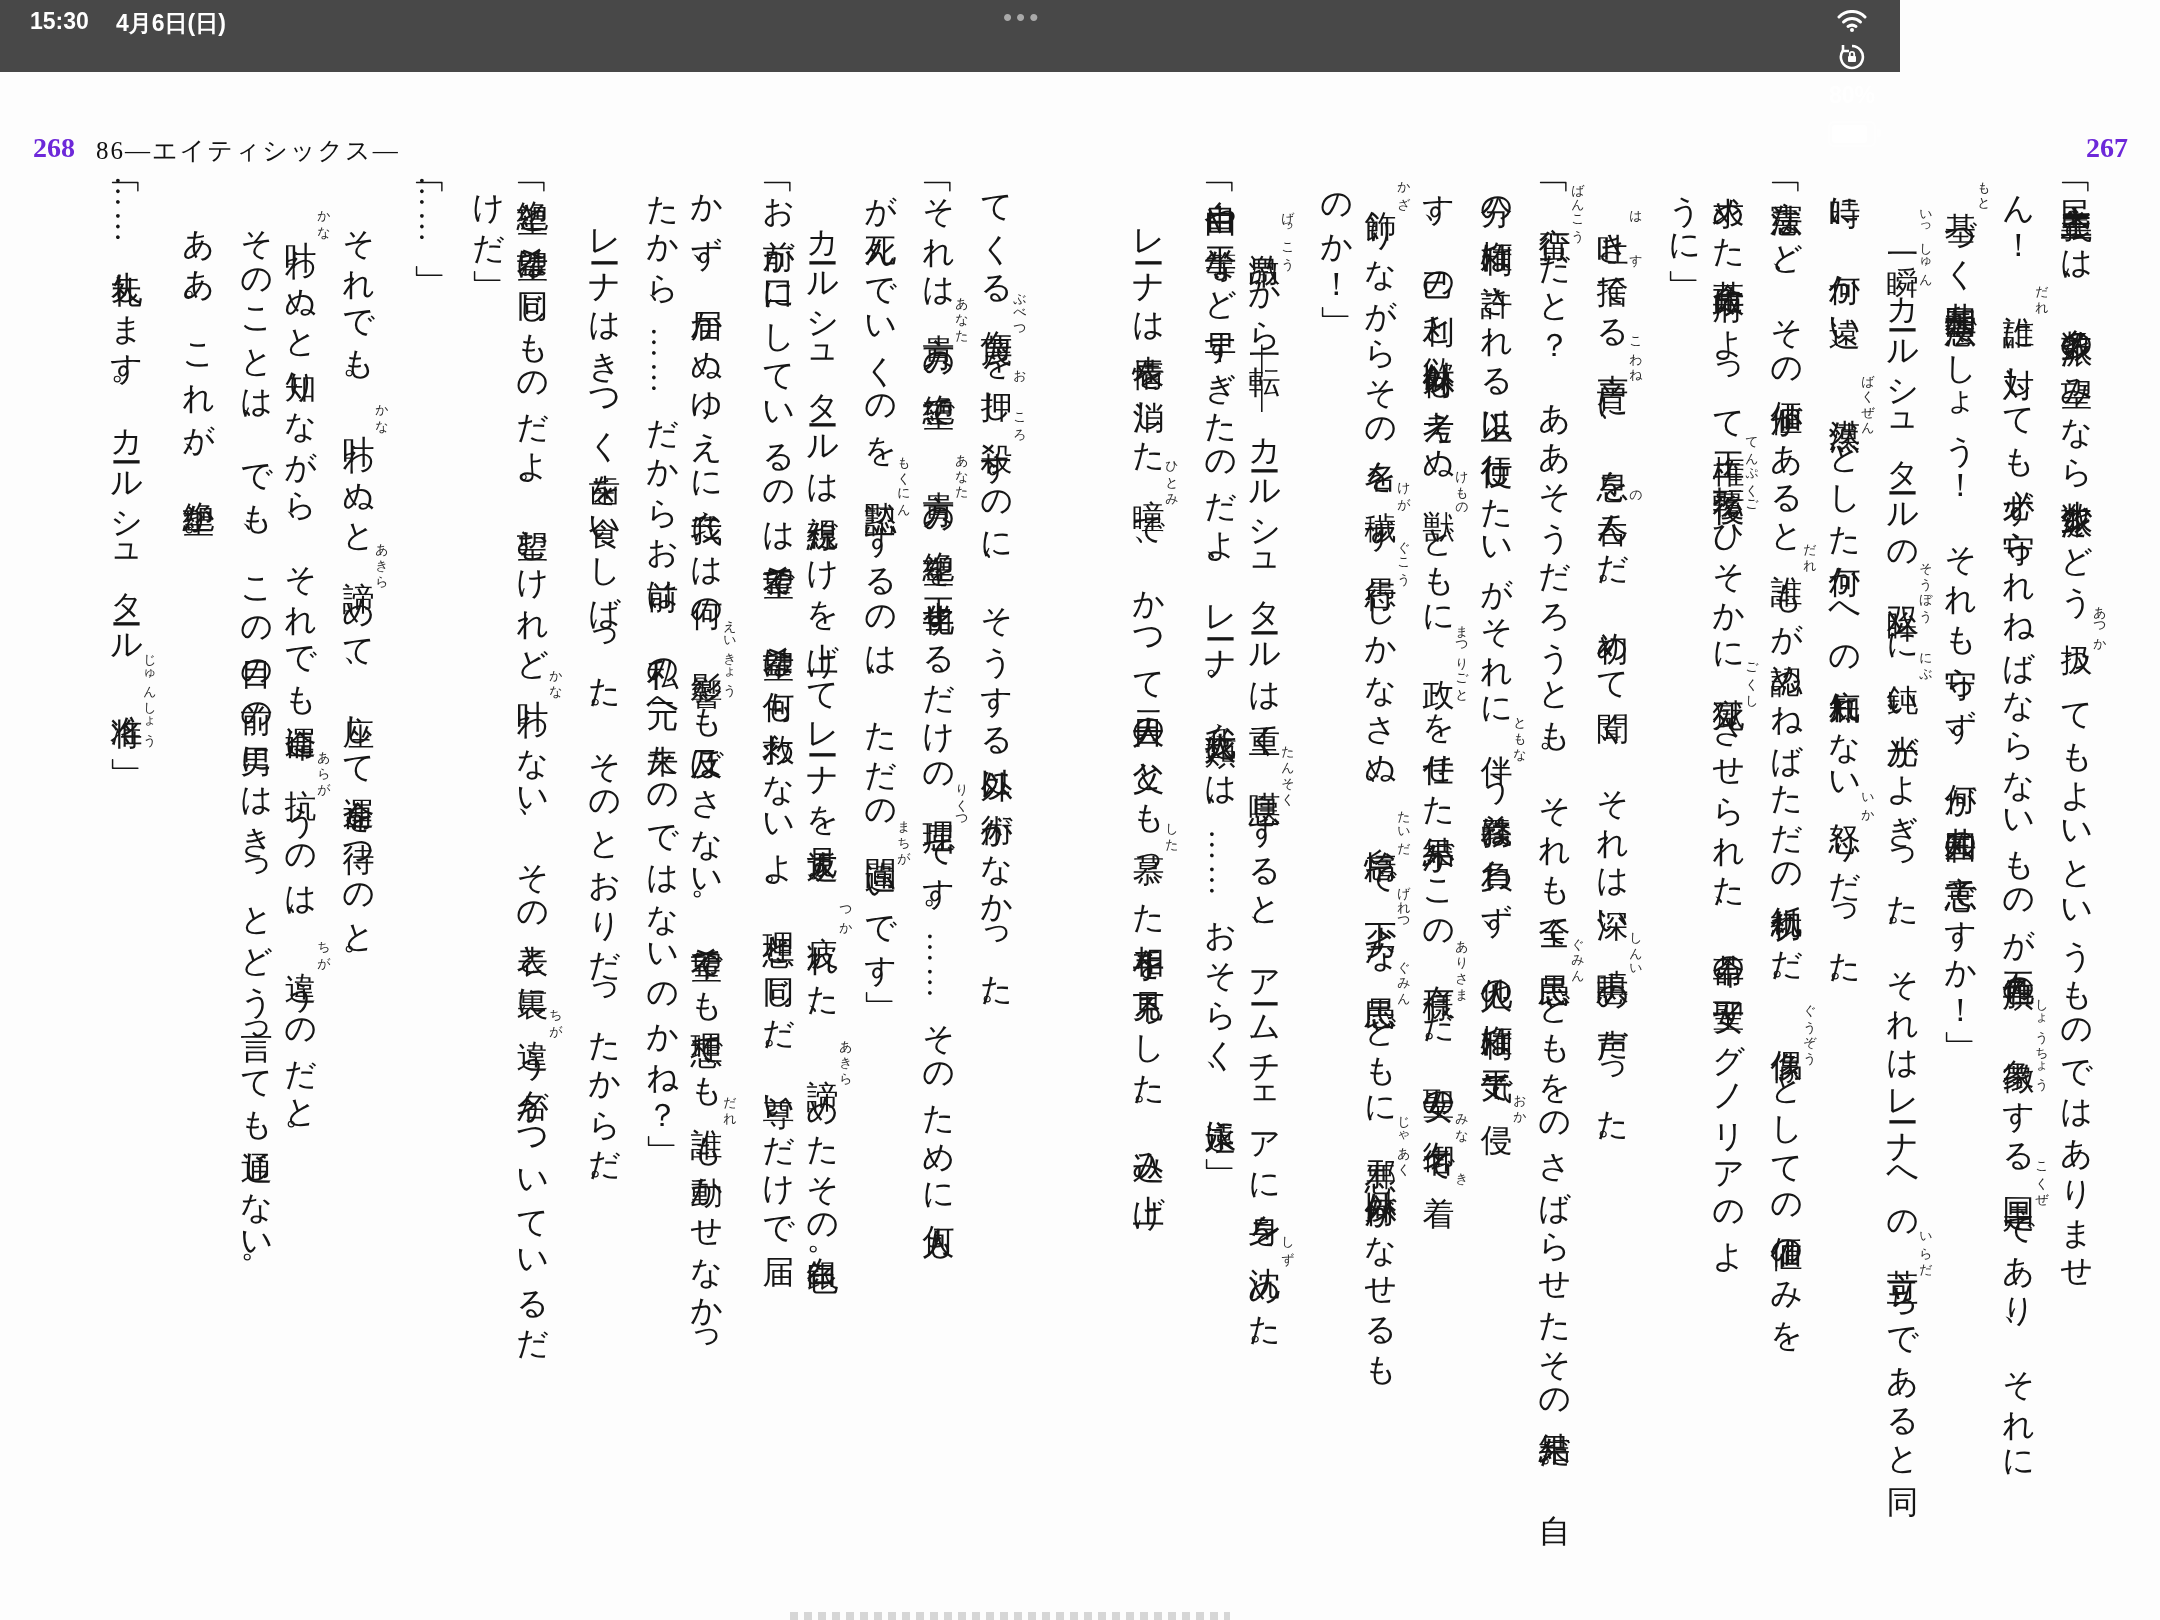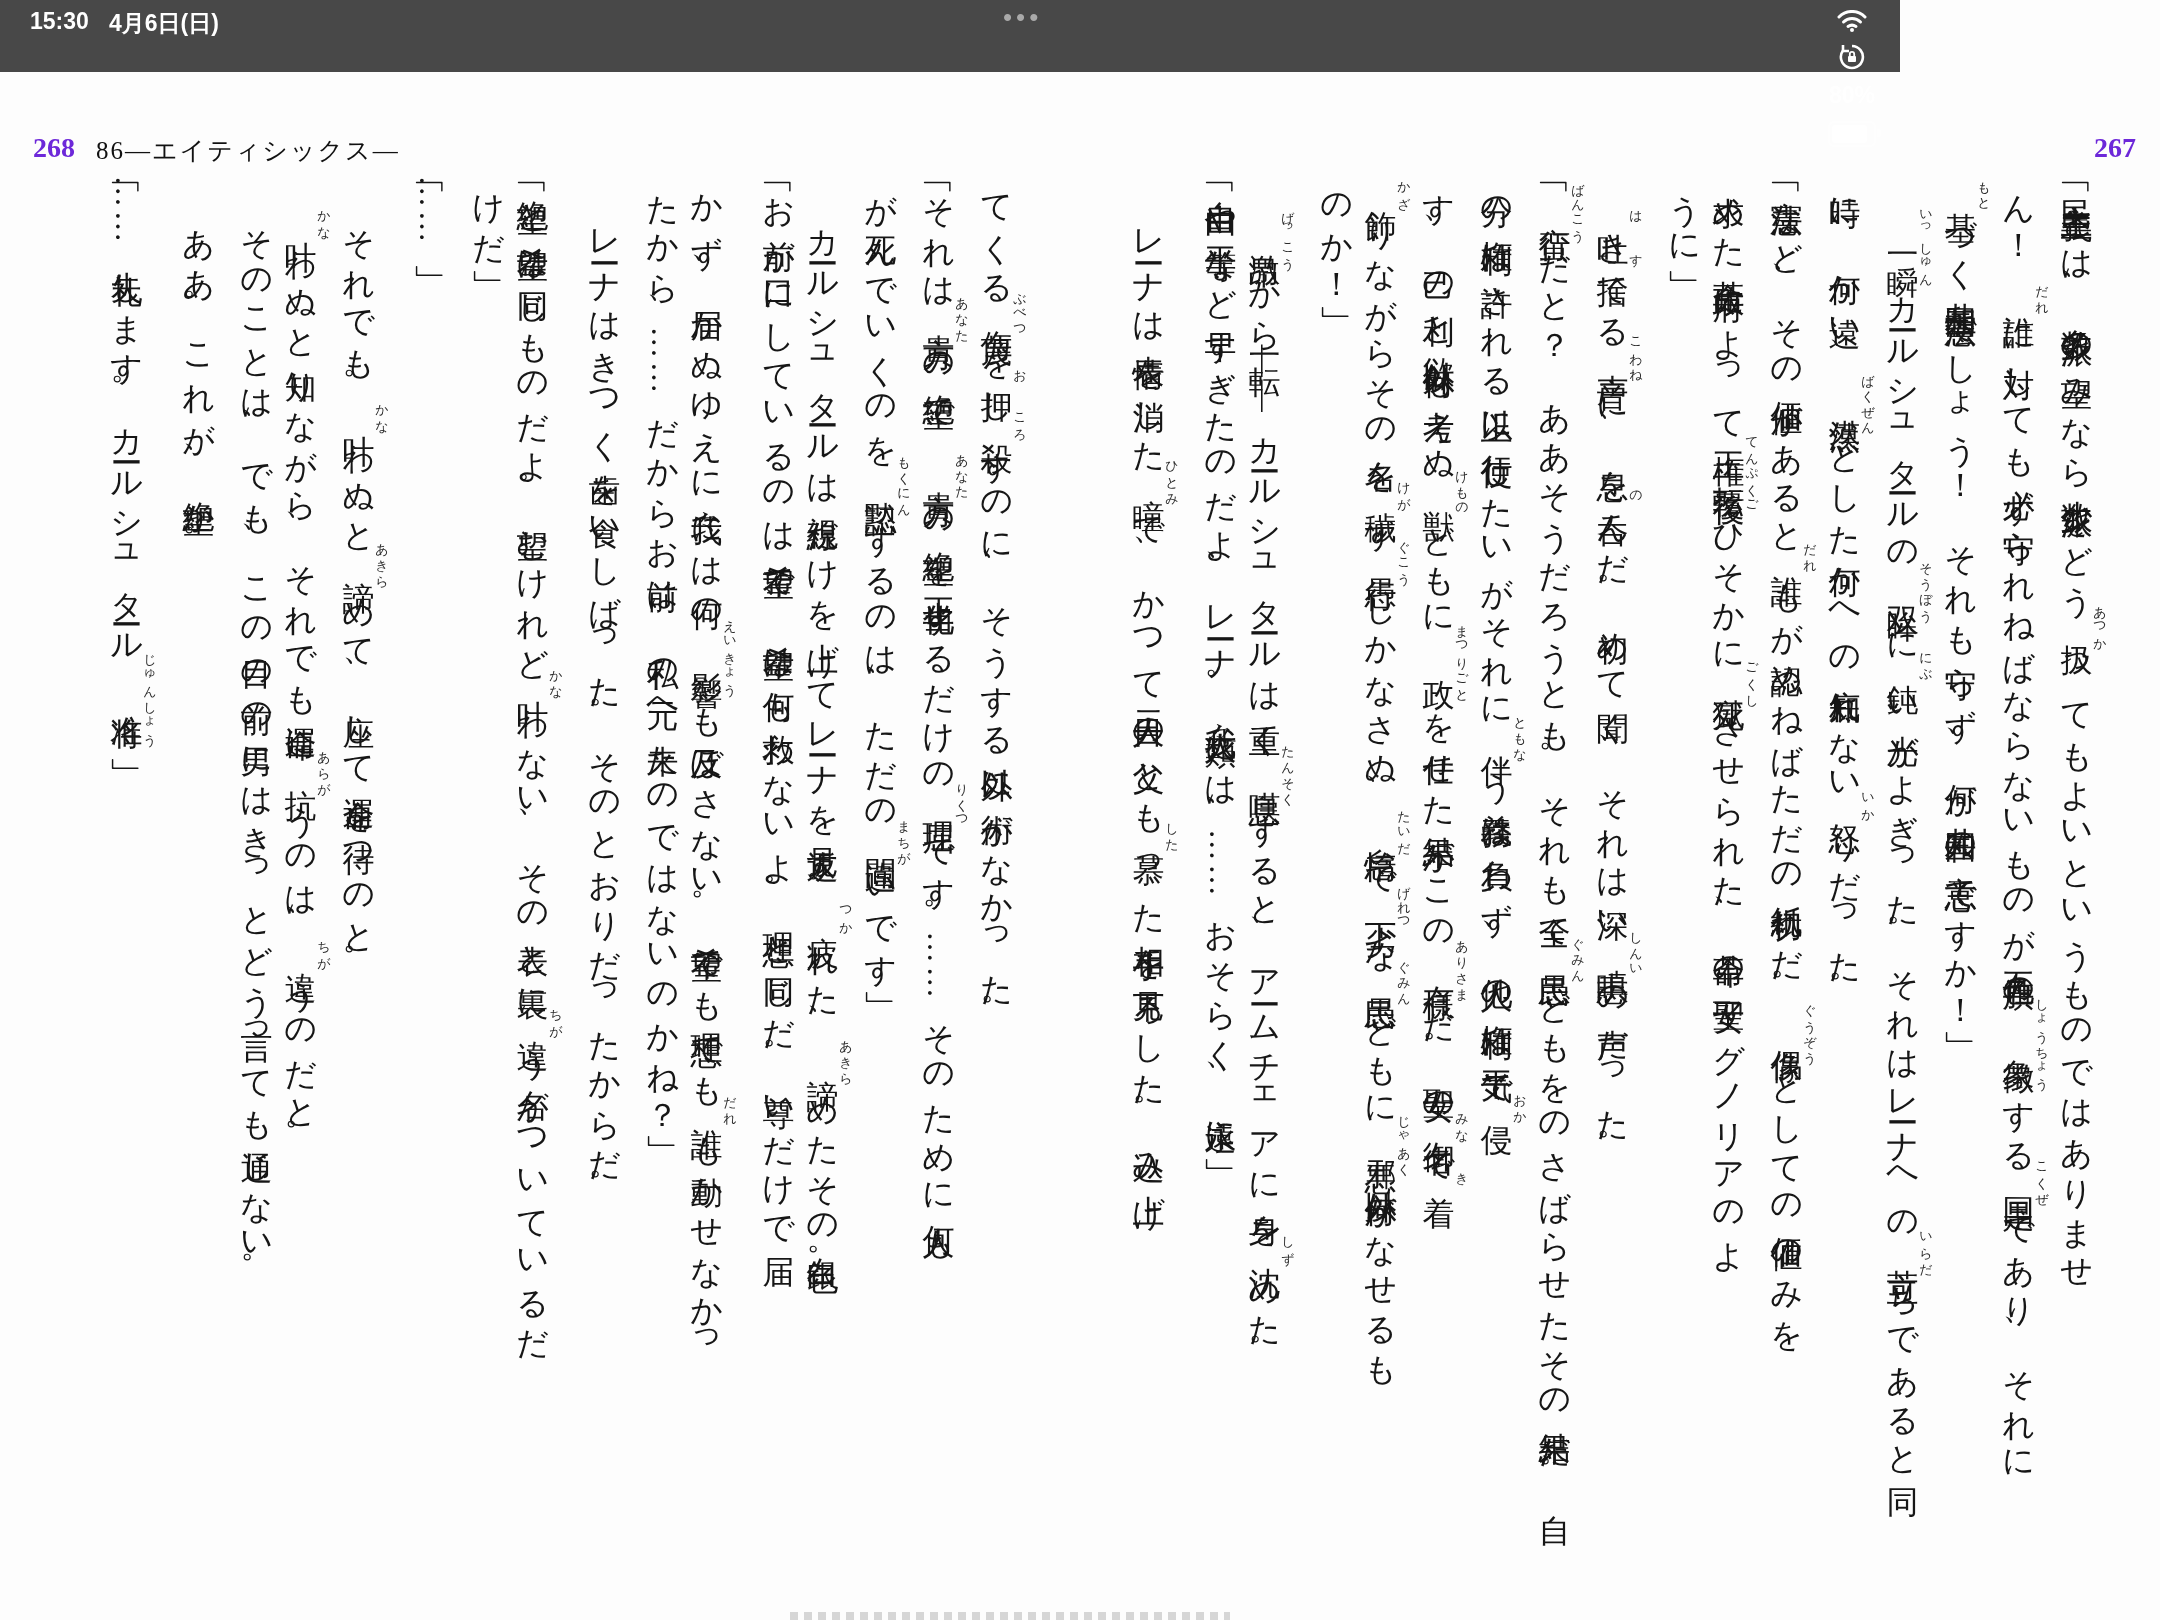--- a/index.html
+++ b/index.html
@@ -2,38 +2,38 @@
 <html><head>
 <meta charset="utf-8">
 <style>
   html,body{margin:0;padding:0;}
   body{width:2160px;height:1620px;position:relative;background:#fdfdfd;overflow:hidden;
        font-family:"Liberation Serif","DejaVu Serif",serif;}
   
   .statusbar{position:absolute;top:0;left:0;width:1900px;height:72px;background:#484848;color:#fff;}
   .sb-time{position:absolute;left:30px;top:8px;font-family:"Liberation Sans",sans-serif;
            font-weight:bold;font-size:23px;}
-  .sb-date{position:absolute;left:109px;top:8px;font-family:"Liberation Sans",sans-serif;
+  .sb-date{position:absolute;left:116px;top:8px;font-family:"Liberation Sans",sans-serif;
            font-weight:bold;font-size:23px;}
   .sb-dots{position:absolute;left:1003px;top:2px;color:#a9a9a9;font-size:26px;letter-spacing:4px;
            font-family:"Liberation Sans",sans-serif;}
   .sb-url{position:absolute;left:0;right:0;top:38px;text-align:center;color:#c7c7c7;
           font-family:"Liberation Sans",sans-serif;font-size:23px;}
   .sb-url svg{vertical-align:-2px;margin-right:6px;}
   .sb-right{position:absolute;right:24px;top:10px;display:flex;align-items:center;gap:12px;flex-direction:column;}
   .sb-pct{font-family:"Liberation Sans",sans-serif;font-weight:bold;font-size:23px;}
   .battery{position:relative;width:44px;height:22px;border:2px solid rgba(255,255,255,.55);
            border-radius:6px;}
   .battery .fill{position:absolute;left:2px;top:2px;bottom:2px;width:80%;background:#fff;border-radius:3px;}
   .battery .tip{position:absolute;right:-7px;top:6px;width:4px;height:8px;background:rgba(255,255,255,.55);
            border-radius:0 3px 3px 0;}
   
   .hdr-num{position:absolute;top:132px;font-weight:bold;font-size:28px;color:#6d28d9;}
   .hdr-left{left:33px;}
-  .hdr-right{right:24px;}
+  .hdr-right{right:32px;}
   .hdr-title{position:absolute;top:134px;left:96px;font-size:25px;color:#111;letter-spacing:2px;}
   
   .page{position:absolute;top:172px;height:1378px;display:flex;flex-direction:row-reverse;}
   .page-right{right:53px;}
   .page-left{left:99px;}
   .col{writing-mode:vertical-rl;text-orientation:mixed;width:58px;height:1378px;
        font-size:32px;line-height:32px;letter-spacing:3.2px;color:#161616;}
   ruby{ruby-align:center;}
   rt{font-size:13px;letter-spacing:1px;color:#2a2a2a;font-family:"Liberation Serif","DejaVu Serif",serif;}
   

